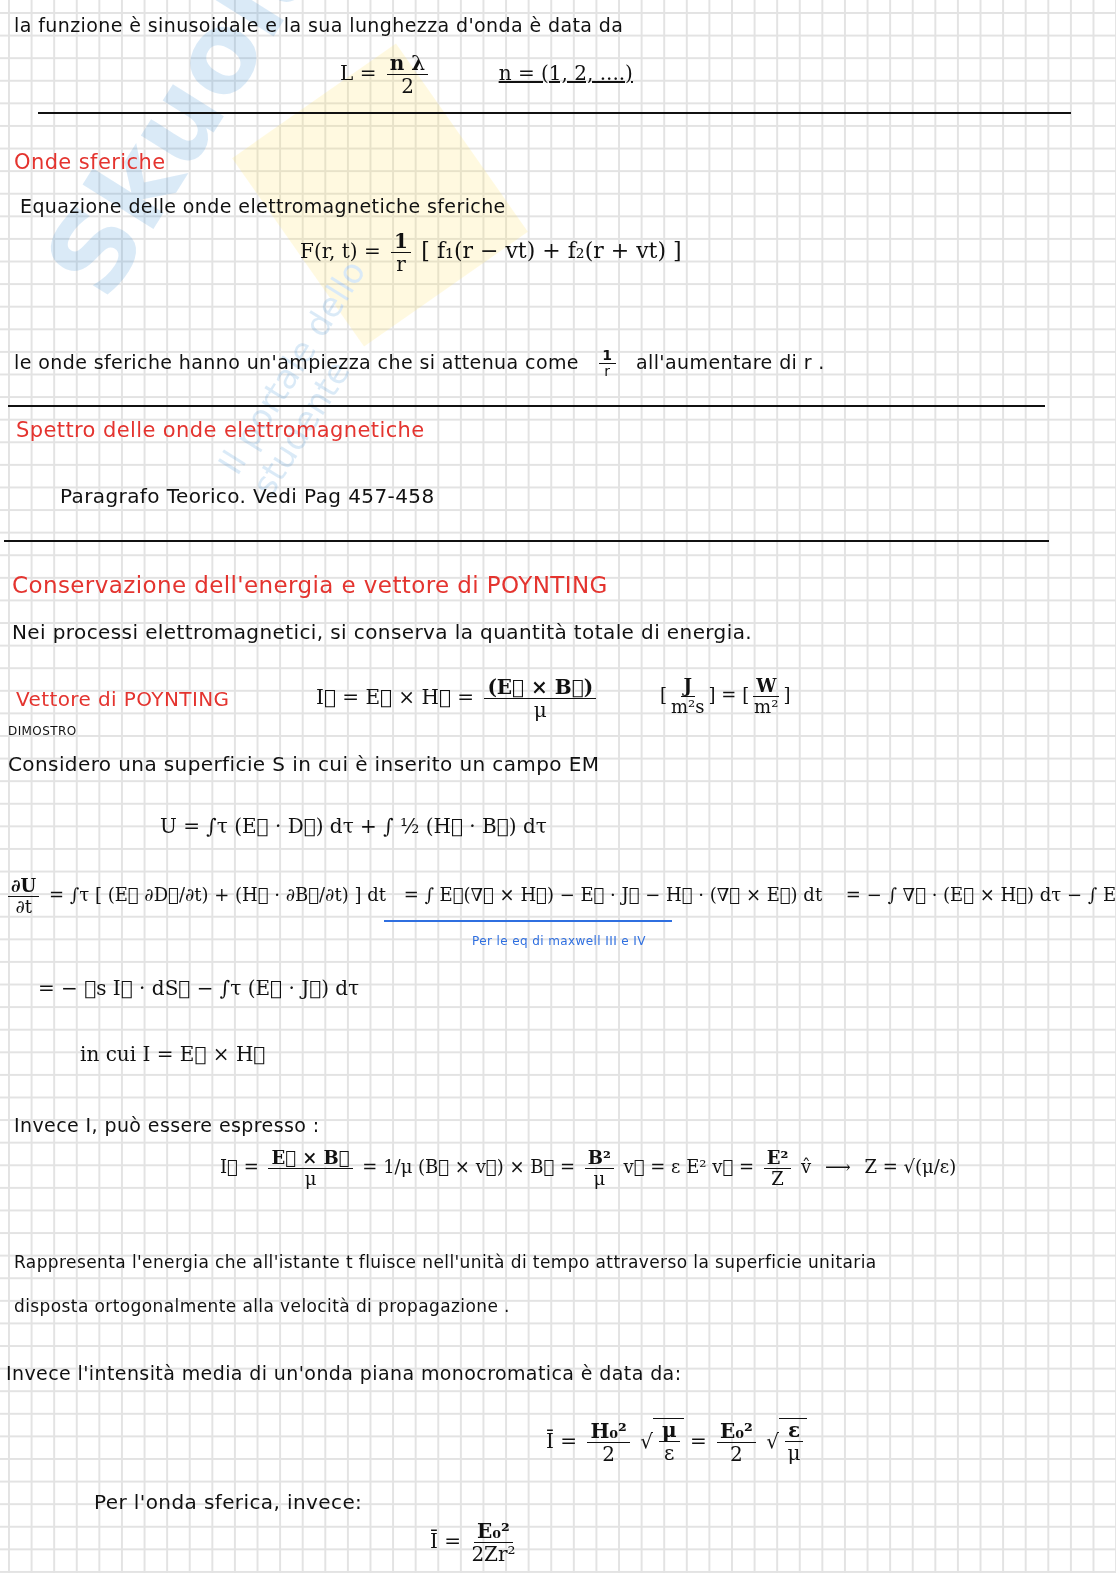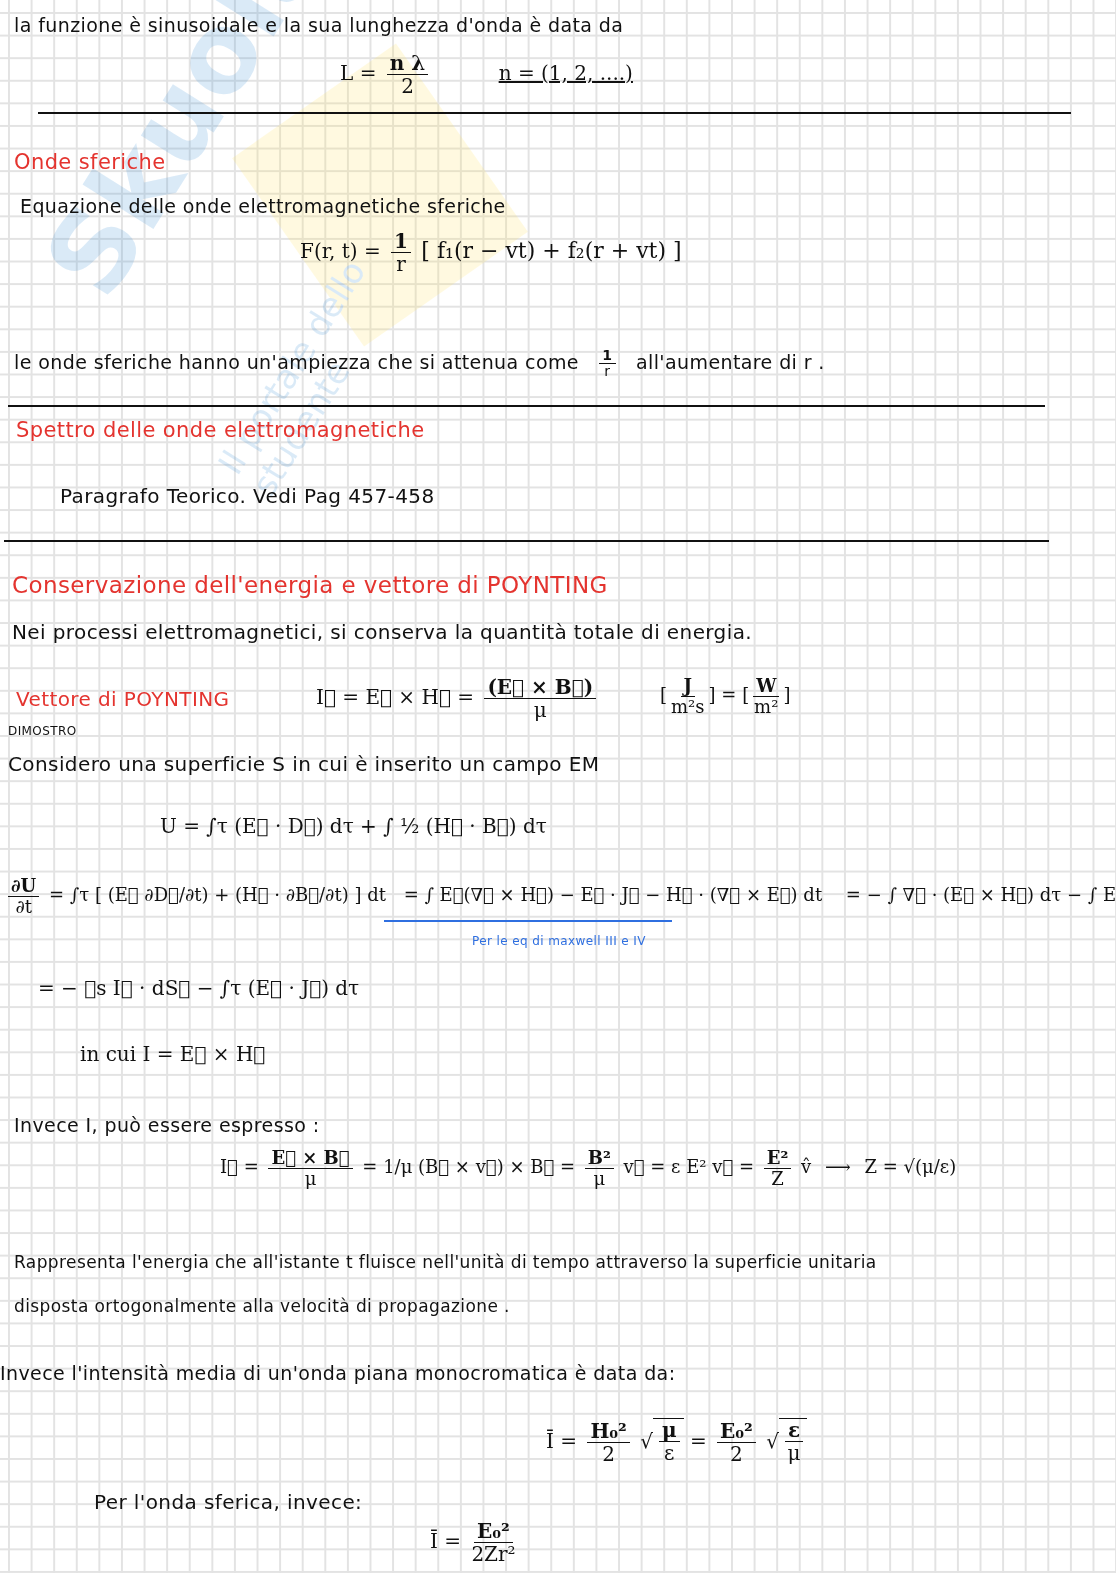--- a/index.html
+++ b/index.html
@@ -136,21 +136,21 @@
       <span class="den">Z</span>
     </span>
   <span>v̂</span>
   <span style="margin:0 8px;">⟶</span>
   <span>Z = √(μ/ε)</span>
 </div>
 
 <div class="abs hw" style="left:14px; top:1252px; font-size:17px;">Rappresenta l'energia che all'istante t fluisce nell'unità di tempo attraverso la superficie unitaria</div>
 <div class="abs hw" style="left:14px; top:1296px; font-size:17px;">disposta ortogonalmente alla velocità di propagazione .</div>
 
-<div class="abs hw" style="left:0; top:1362px;">Invece l'intensità media di un'onda piana monocromatica è data da:</div>
+<div class="abs hw" style="left:6px; top:1362px;">Invece l'intensità media di un'onda piana monocromatica è data da:</div>
 <div class="abs math" style="left:546px; top:1418px;">
   <span>Ī =</span>
   <span class="frac">
       <span class="num">H₀²</span>
       <span class="den">2</span>
     </span>
   <span class="sqrt">√<span class="rad"><span class="frac">
           <span class="num">μ</span>
           <span class="den">ε</span>
         </span></span></span>

